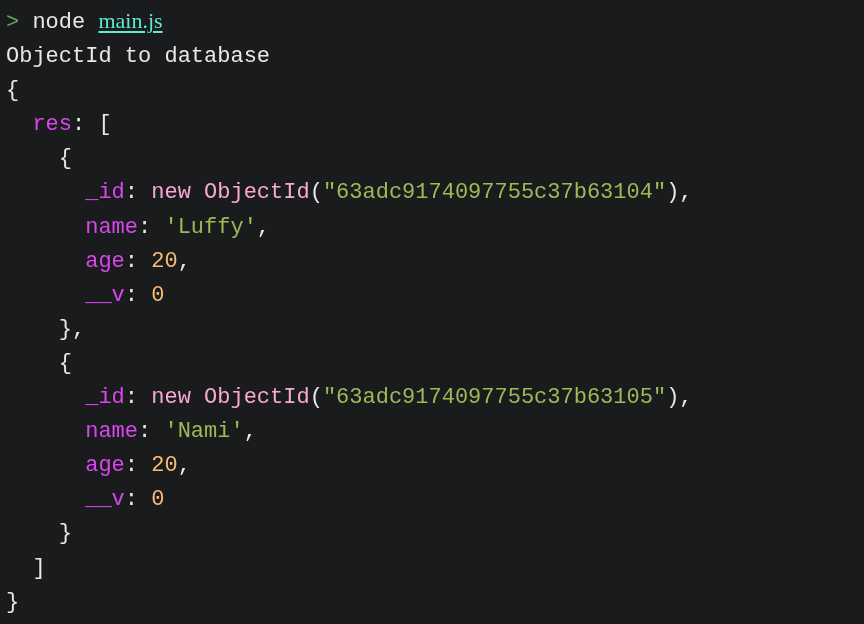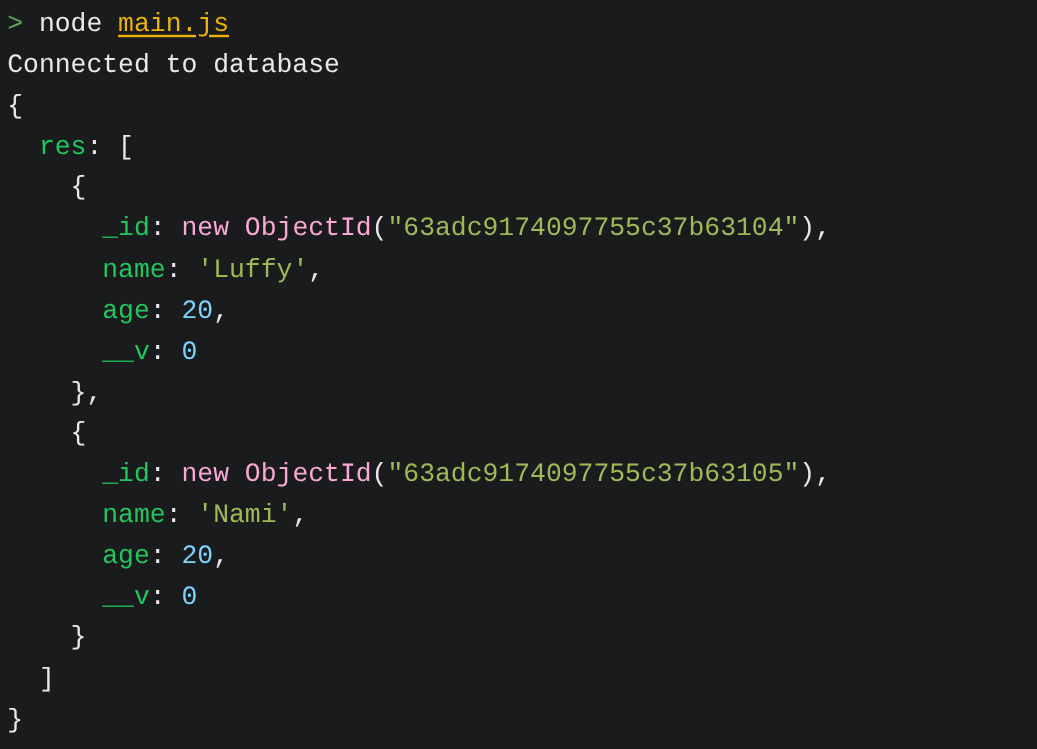--- a/index.html
+++ b/index.html
@@ -22,52 +22,53 @@
       white-space: pre;
     }
     .prompt-symbol {
       color: #5fa853;
     }
     .cmd {
       color: #e8e8e8;
       font-family: Liberation Mono, monospace;
     }
     .cmd-arg {
-      color: #eab308;
+      color: #5eead4;
       text-decoration: underline;
       text-underline-offset: 3px;
+      font-family: Liberation Serif, serif;
     }
     .out-line {
       white-space: pre;
       color: #e8e8e8;
     }
     .key {
-      color: #22c55e;
+      color: #d946ef;
     }
     .punct {
       color: #e8e8e8;
     }
     .string {
       color: #9eb956;
     }
     .number {
-      color: #7dd3fc;
+      color: #fdba74;
     }
     .keyword {
       color: #f9a8d4;
     }
   </style>
 </head>
 <body>
 
 <div>
 
 <div class="prompt-line"><span class="prompt-symbol">&gt;</span> <span class="cmd">node</span> <span class="cmd-arg">main.js</span></div>
 
-<div class="out-line">Connected to database</div>
+<div class="out-line">ObjectId to database</div>
 
 <div class="out-line"><span class="punct">{</span></div>
 
 <div class="out-line">  <span class="key">res</span><span class="punct">:</span> <span class="punct">[</span></div>
 
 <div class="out-line">    <span class="punct">{</span></div>
 
 <div class="out-line">      <span class="key">_id</span><span class="punct">:</span> <span class="keyword">new</span> <span class="keyword">ObjectId</span><span class="punct">(</span><span class="string">"63adc9174097755c37b63104"</span><span class="punct">)</span><span class="punct">,</span></div>
 
 <div class="out-line">      <span class="key">name</span><span class="punct">:</span> <span class="string">'Luffy'</span><span class="punct">,</span></div>

